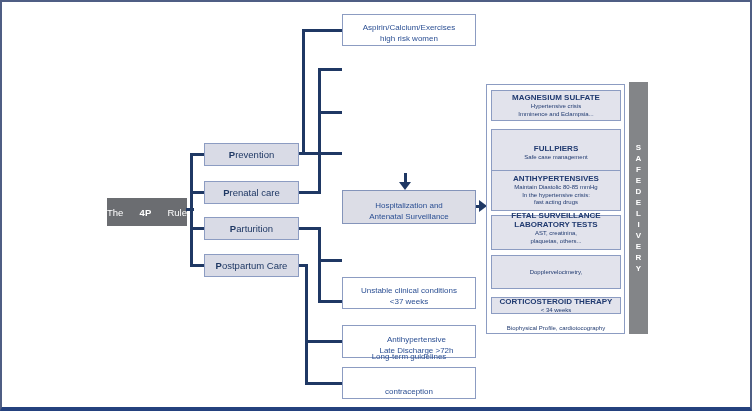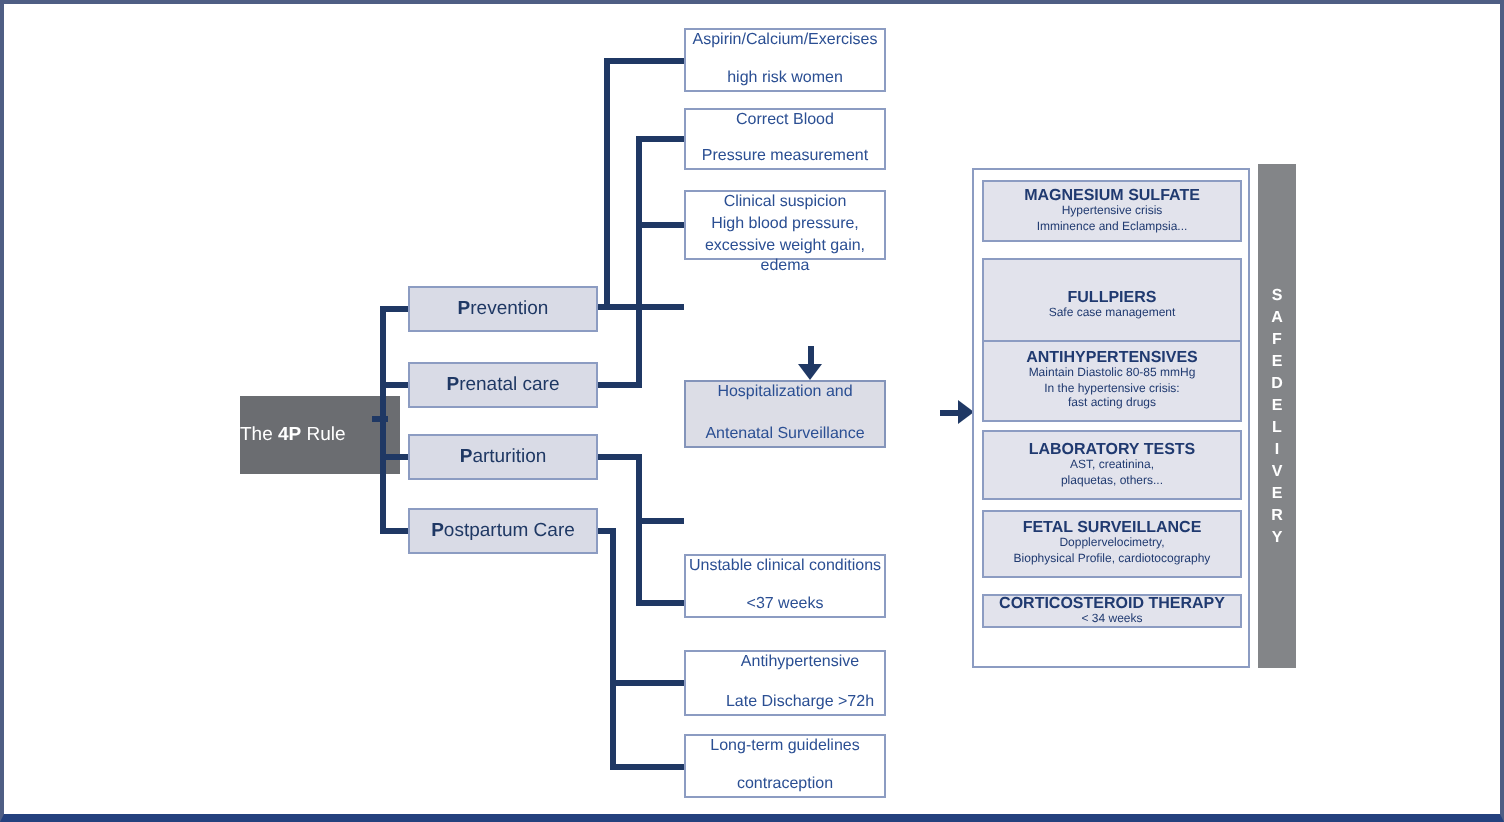--- a/index.html
+++ b/index.html
@@ -5,45 +5,45 @@
   html,body{margin:0;padding:0;background:#ffffff;}
   #canvas{
     position:relative;width:752px;height:411px;background:#ffffff;
     font-family:"Liberation Sans",sans-serif;overflow:hidden;box-sizing:border-box;
     border:2px solid #4f5e84;border-bottom:4px solid #24417e;
   }
   
   .ln{position:absolute;background:#1f3864;}
   
   .root-box{
-    position:absolute;left:105px;top:196px;width:80px;height:39px;
+    position:absolute;left:105px;top:196px;width:80px;height:28px;
     background:#6b6d71;color:#ffffff;font-size:9.5px;
-    display:flex;align-items:center;justify-content:flex-start;white-space:pre;margin-left:13px;
+    display:flex;align-items:center;justify-content:space-between;white-space:pre;
   }
   .root-box b{font-weight:bold;}
   
   .pillar{
     position:absolute;left:202px;width:95px;height:23px;
     background:#d9dbe6;border:1px solid #8c9cc2;box-sizing:border-box;
     color:#1f3864;font-size:9.5px;display:flex;align-items:center;justify-content:center;
   }
   .pillar .pinit{font-weight:bold;}
   #pillar-0{top:141px;} #pillar-1{top:179px;} #pillar-2{top:215px;} #pillar-3{top:252px;}
   
   .flow-box{
-    position:absolute;left:340px;width:101px;background:#ffffff;
+    position:absolute;left:340px;width:134px;background:#ffffff;
     border:1px solid #8c9cc2;box-sizing:border-box;color:#2b4f93;font-size:8px;
-    line-height:1.35;display:flex;flex-direction:column;align-items:center;justify-content:space-between;
+    line-height:1.35;display:flex;flex-direction:column;align-items:center;justify-content:flex-end;
     text-align:center;
   }
   #fb-0{top:12px;height:32px;} #fb-1{top:52px;height:31px;} #fb-2{top:93px;height:35px;}
   #fb-3{top:132px;height:37px;}
   #fb-4{top:188px;height:34px;background:#dcdde6;border-color:#8494ba;}
   #fb-5{top:243px;height:30px;} #fb-6{top:275px;height:32px;}
-  #fb-7{top:323px;height:33px;padding-left:15px;} #fb-8{top:365px;height:32px;}
+  #fb-7{top:323px;height:33px;padding-left:15px;} #fb-8{top:365px;height:32px;gap:24px;}
   
   #c1{left:184px;top:206px;width:8px;height:3px;}
   #c2{left:188px;top:151px;width:3px;height:114px;}
   #c3{left:188px;top:151px;width:14px;height:3px;}
   #c4{left:188px;top:189px;width:14px;height:3px;}
   #c5{left:188px;top:225px;width:14px;height:3px;}
   #c6{left:188px;top:262px;width:14px;height:3px;}
   #c7{left:297px;top:150px;width:43px;height:3px;}
   #c8{left:300px;top:27px;width:3px;height:126px;}
   #c9{left:300px;top:27px;width:40px;height:3px;}
@@ -79,21 +79,21 @@
   }
   .treatment-box{
     position:absolute;left:4px;width:130px;background:#e2e3ec;
     border:1px solid #8c9cc2;box-sizing:border-box;color:#203a70;
     display:flex;flex-direction:column;align-items:center;justify-content:center;
     text-align:right;
   }
   .treatment-box .t-title{font-size:8px;font-weight:bold;line-height:1.25;}
   .treatment-box .t-line{font-size:6px;line-height:1.3;}
   #tb-0{top:5px;height:31px;} #tb-1{top:44px;height:47px;} #tb-2{top:85px;height:41px;}
-  #tb-3{top:130px;height:35px;} #tb-4{top:170px;height:34px;} #tb-5{top:212px;height:17px;}
+  #tb-3{top:130px;height:35px;} #tb-4{top:170px;height:34px;gap:48px;} #tb-5{top:212px;height:17px;}
   
   .banner{
     position:absolute;left:627px;top:80px;width:19px;height:252px;background:#838588;
     display:flex;flex-direction:column;align-items:center;justify-content:center;
     color:#ffffff;font-size:8px;font-weight:bold;line-height:1.25;gap:1px;
   }
 </style>
 </head>
 <body>
 
@@ -143,29 +143,20 @@
   <i class="ln" id="c21"></i>
   <i class="ln" id="arrow-down-shaft"></i>
   <i id="arrow-down-head"></i>
   <i class="ln" id="arrow-right-shaft"></i>
   <i id="arrow-right-head"></i>
 
   <div class="flow-box" id="fb-0">
     <div>Aspirin/Calcium/Exercises</div>
     <div>high risk women</div>
   </div>
-  <div class="flow-box" id="fb-1">
-    <div>Correct Blood</div>
-    <div>Pressure measurement</div>
-  </div>
-  <div class="flow-box" id="fb-2">
-    <div>Clinical suspicion</div>
-    <div>High blood pressure,</div>
-    <div>excessive weight gain, edema</div>
-  </div>
   <div class="flow-box" id="fb-4">
     <div>Hospitalization and</div>
     <div>Antenatal Surveillance</div>
   </div>
   <div class="flow-box" id="fb-6">
     <div>Unstable clinical conditions</div>
     <div>&lt;37 weeks</div>
   </div>
   <div class="flow-box" id="fb-7">
     <div>Antihypertensive</div>

